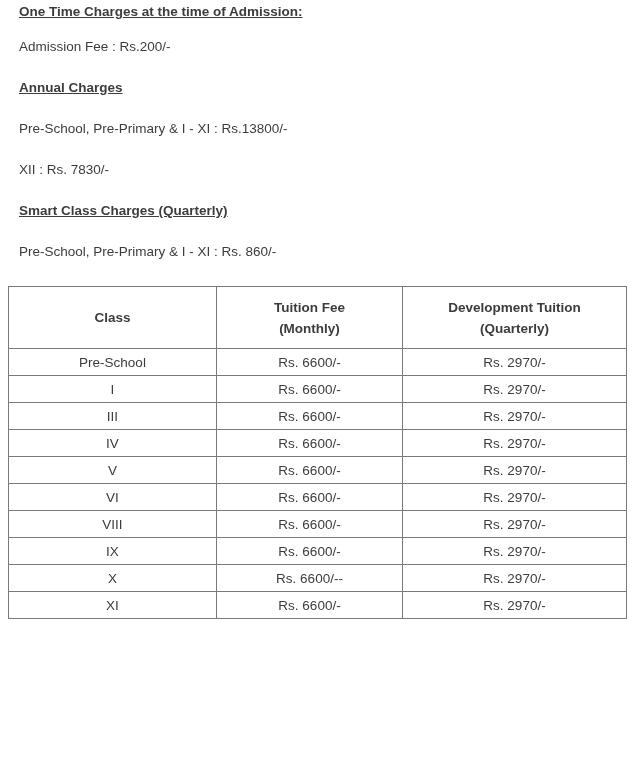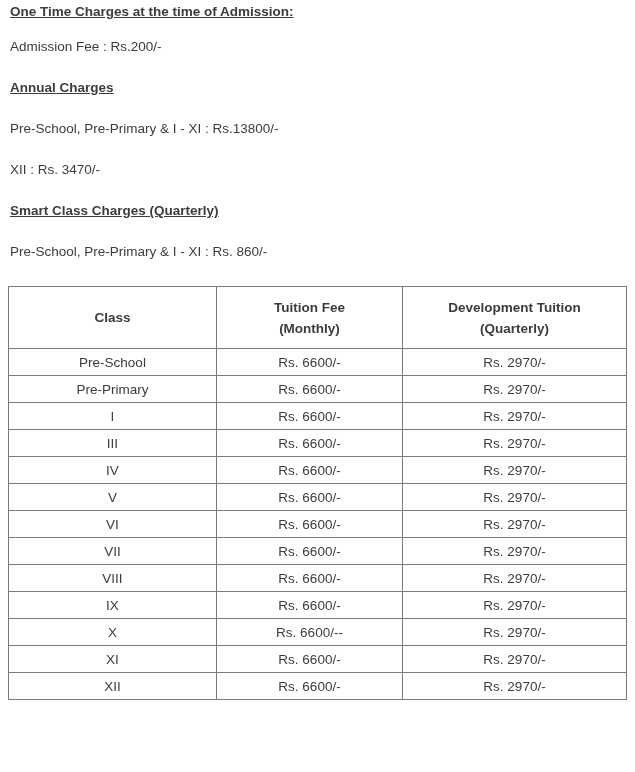--- a/index.html
+++ b/index.html
@@ -11,21 +11,21 @@
     overflow: hidden;
     font-family: "Liberation Sans", sans-serif;
     color: #3c3c3c;
   }
   .page {
     padding: 5px 0 0 8px;
   }
   p {
     font-size: 13.5px;
     line-height: 14px;
-    margin: 0 0 27px 2px;
+    margin: 0 0 27px 11px;
     white-space: nowrap;
   }
   p.heading {
     font-weight: bold;
     text-decoration: underline;
   }
   p.heading.first {
     margin-bottom: 21px;
   }
   p.last-before-table {
@@ -62,21 +62,21 @@
 </head>
 <body>
 
 <div class="page">
 
   <p class="heading first">One Time Charges at the time of Admission:</p>
   <p>Admission Fee : Rs.200/-</p>
 
   <p class="heading">Annual Charges</p>
   <p>Pre-School, Pre-Primary &amp; I - XI : Rs.13800/-</p>
-  <p>XII : Rs. 3470/-</p>
+  <p>XII : Rs. 7830/-</p>
 
   <p class="heading">Smart Class Charges (Quarterly)</p>
   <p>Pre-School, Pre-Primary &amp; I - XI : Rs. 860/-</p>
 
   <table class="fee-table">
     <colgroup>
       <col style="width:208px">
       <col style="width:186px">
       <col style="width:224px">
     </colgroup>
@@ -95,25 +95,20 @@
         </th>
       </tr>
     </thead>
     <tbody>
     <tr>
           <td>Pre-School</td>
           <td>Rs. 6600/-</td>
           <td>Rs. 2970/-</td>
         </tr>
         <tr>
-          <td>Pre-Primary</td>
-          <td>Rs. 6600/-</td>
-          <td>Rs. 2970/-</td>
-        </tr>
-        <tr>
           <td>I</td>
           <td>Rs. 6600/-</td>
           <td>Rs. 2970/-</td>
         </tr>
         <tr>
           <td>III</td>
           <td>Rs. 6600/-</td>
           <td>Rs. 2970/-</td>
         </tr>
         <tr>
@@ -125,45 +120,35 @@
           <td>V</td>
           <td>Rs. 6600/-</td>
           <td>Rs. 2970/-</td>
         </tr>
         <tr>
           <td>VI</td>
           <td>Rs. 6600/-</td>
           <td>Rs. 2970/-</td>
         </tr>
         <tr>
-          <td>VII</td>
-          <td>Rs. 6600/-</td>
-          <td>Rs. 2970/-</td>
-        </tr>
-        <tr>
           <td>VIII</td>
           <td>Rs. 6600/-</td>
           <td>Rs. 2970/-</td>
         </tr>
         <tr>
           <td>IX</td>
           <td>Rs. 6600/-</td>
           <td>Rs. 2970/-</td>
         </tr>
         <tr>
           <td>X</td>
           <td>Rs. 6600/--</td>
           <td>Rs. 2970/-</td>
         </tr>
         <tr>
           <td>XI</td>
           <td>Rs. 6600/-</td>
           <td>Rs. 2970/-</td>
         </tr>
-        <tr>
-          <td>XII</td>
-          <td>Rs. 6600/-</td>
-          <td>Rs. 2970/-</td>
-        </tr>
       </tbody>
   </table>
 
 </div>
 
 </body></html>

